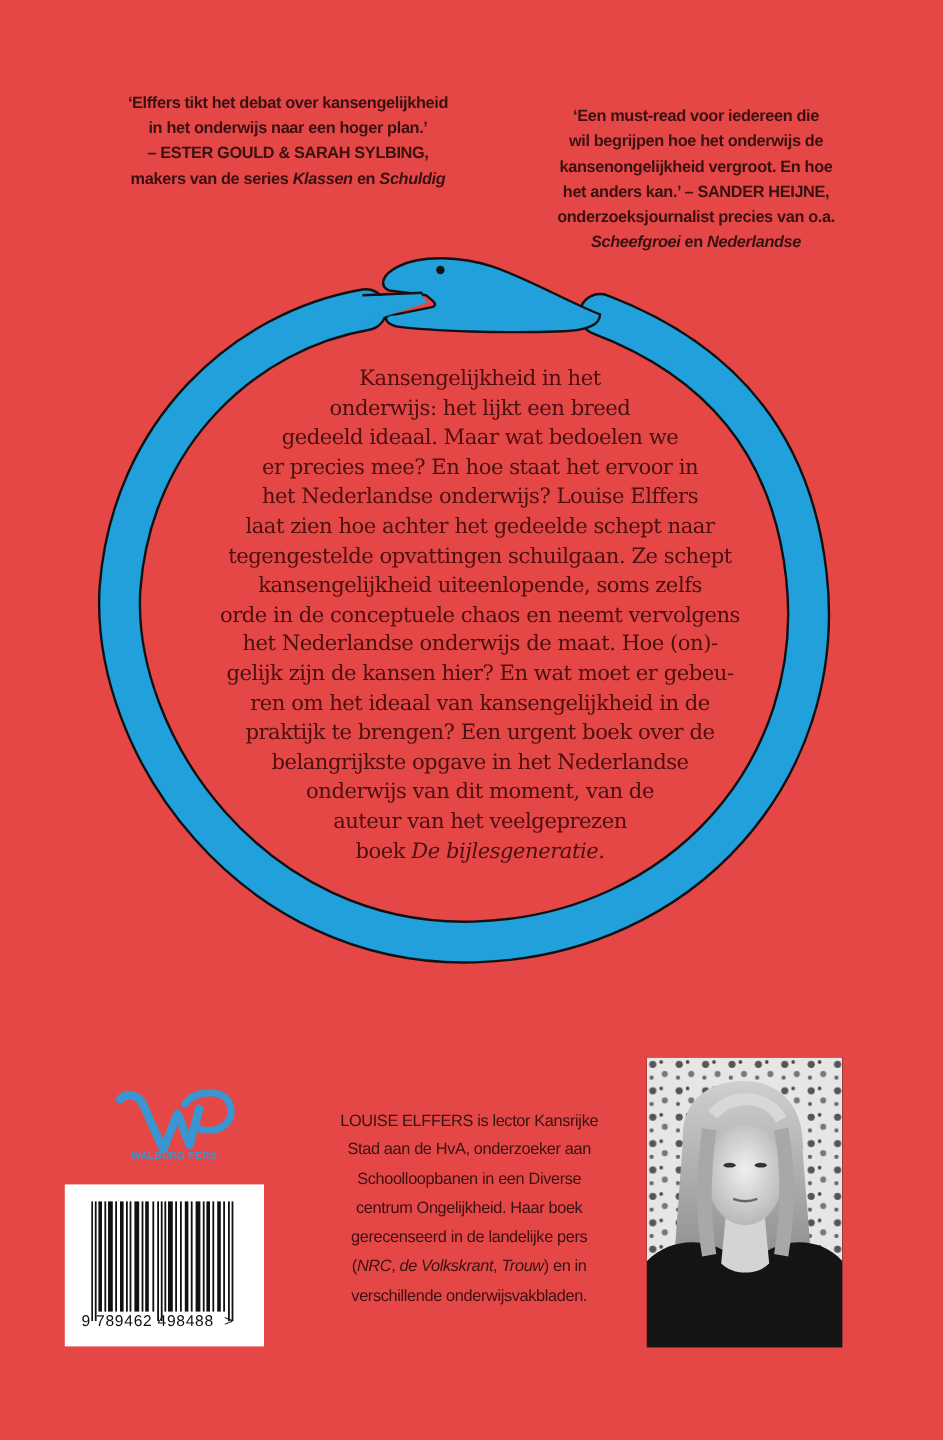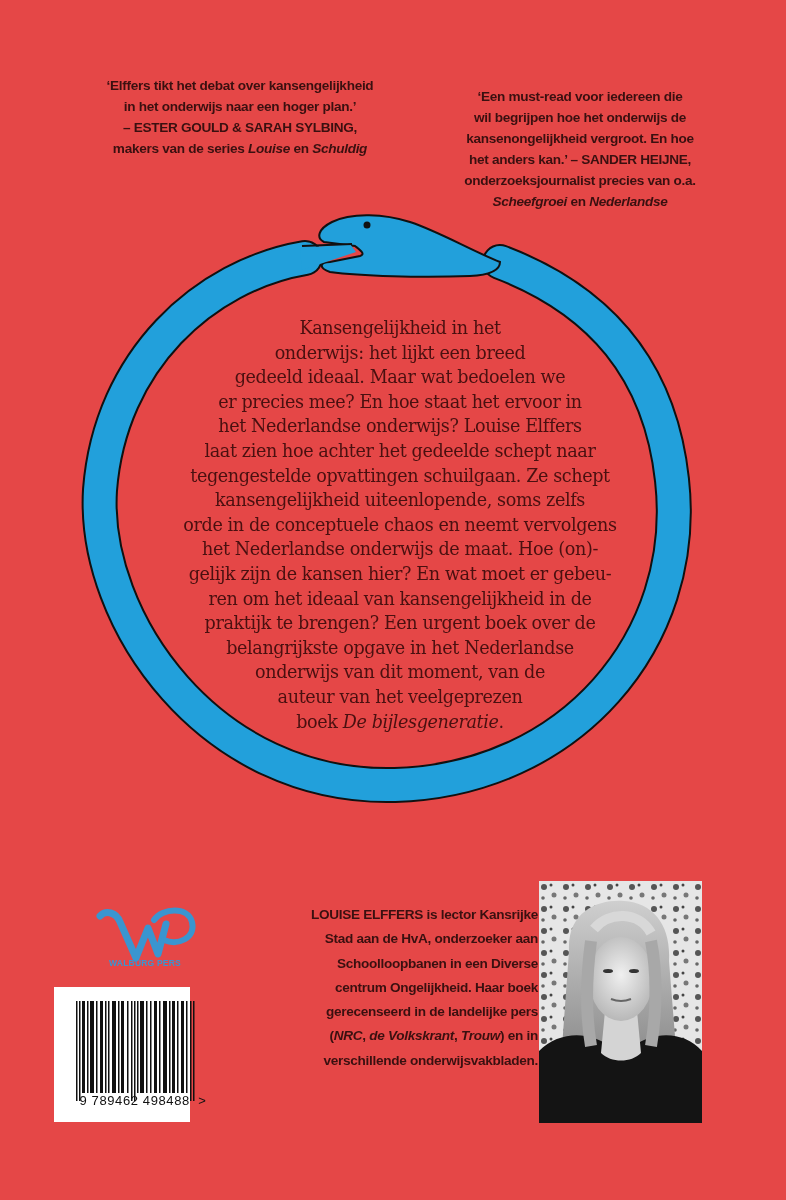--- a/index.html
+++ b/index.html
@@ -19,70 +19,69 @@
     text-align: center;
     letter-spacing: -0.3px;
     color: #3a1010;
   }
   .quote i { font-style: italic; }
   #quote-left { left: 62px; top: 75px; width: 356px; }
   #quote-right { left: 410px; top: 86px; width: 340px; }
   .snake { position: absolute; left: 0; top: 0; }
   .blurb {
     position: absolute;
-    left: 165px; top: 316px; width: 470px;
+    left: 165px; top: 304px; width: 470px;
     font-family: "DejaVu Serif", serif;
     font-size: 17.6px;
     line-height: 24.6px;
     text-align: center;
     color: #4a1010;
     letter-spacing: -0.4px;
   }
   .blurb .line { display: block; white-space: nowrap; }
   .blurb i { font-style: italic; }
   .logo { position: absolute; left: 92px; top: 902px; width: 110px; height: 72px; }
   .logo-text {
     position: absolute; left: 95px; top: 958px; width: 100px;
     font-family: "Liberation Sans", sans-serif; font-weight: bold;
     font-size: 8.5px; letter-spacing: 0.2px; color: #3a95d0; text-align: center;
   }
   .barcode-box {
-    position: absolute; left: 54px; top: 987px; width: 136px; height: 135px;
+    position: absolute; left: 54px; top: 987px; width: 166px; height: 135px;
     background: #fff;
-    text-align: center;
   }
   .barcode-bars { position: absolute; left: 22px; top: 14px; width: 120px; height: 100px; }
   .barcode-num {
     position: absolute; left: 14px; top: 106px; width: 150px;
     font-family: "Liberation Sans", sans-serif; font-size: 13px; color: #111;
     letter-spacing: 0.6px; white-space: pre;
   }
   .bio {
-    position: absolute; left: 244px; top: 903px; width: 294px;
-    font-family: "Liberation Sans", sans-serif; font-weight: bold;
-    font-size: 13.6px; line-height: 24.3px; text-align: right;
+    position: absolute; left: 244px; top: 922px; width: 294px;
+    font-family: "Liberation Sans", sans-serif; font-weight: normal;
+    font-size: 13.6px; line-height: 24.3px; text-align: center;
     letter-spacing: -0.3px; color: #3a1010;
   }
   .bio .line { display: block; white-space: nowrap; }
   .bio i { font-style: italic; }
   .photo {
     position: absolute; left: 539px; top: 881px; width: 163px; height: 242px;
     background: #111; overflow: hidden;
   }
 </style>
 </head>
 <body>
 
 <div class="cover">
 
   <div class="quote" id="quote-left">
     <div>‘Elffers tikt het debat over kansengelijkheid</div>
     <div>in het onderwijs naar een hoger plan.’</div>
     <div>– ESTER GOULD &amp; SARAH SYLBING,</div>
-    <div><span>makers van de series </span><i>Louise</i><span> en </span><i>Schuldig</i></div>
+    <div><span>makers van de series </span><i>Klassen</i><span> en </span><i>Schuldig</i></div>
   </div>
 
   <div class="quote" id="quote-right">
     <div>‘Een must-read voor iedereen die</div>
     <div>wil begrijpen hoe het onderwijs de</div>
     <div>kansenongelijkheid vergroot. En hoe</div>
     <div>het anders kan.’ – SANDER HEIJNE,</div>
     <div>onderzoeksjournalist precies van o.a.</div>
     <div><i>Scheefgroei</i><span> en </span><i>Nederlandse</i></div>
   </div>

